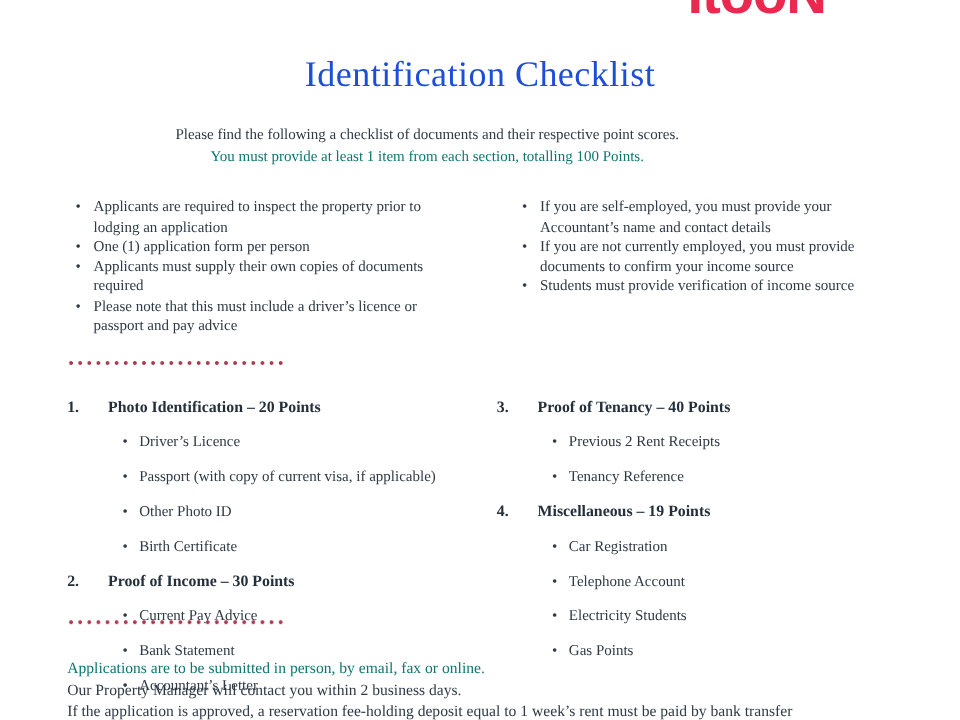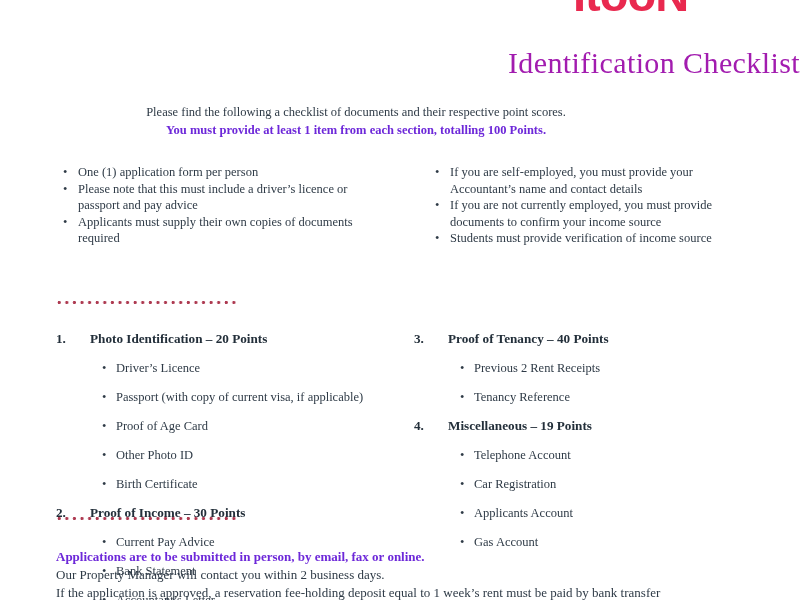--- a/index.html
+++ b/index.html
@@ -21,28 +21,28 @@
     display: block;
     font-family: "Liberation Sans", "DejaVu Sans", sans-serif;
     font-weight: 700; font-size: 47px; letter-spacing: -1px;
     color: #e9294f;
     margin-top: -33px;
     white-space: nowrap;
   }
 
   .title {
     position: absolute; left: 0; right: 0; top: 46px;
-    margin: 0; text-align: right;
+    margin: 0; text-align: center;
     font-size: 30px; font-weight: 500; letter-spacing: 0.4px;
-    color: #a21caf;
+    color: #1d4ed8;
   }
 
   .intro { position: absolute; left: 56px; top: 103px; width: 600px; }
   .intro p { margin: 0; font-size: 12.5px; line-height: 18px; text-align: center; }
-  .b { font-weight: 700; color: #6d28d9; }
+  .b { font-weight: 400; color: #0f766e; }
 
   .notes { position: absolute; top: 164px; font-size: 12.5px; line-height: 16.5px; }
   .notes-left  { left: 56px;  width: 330px; }
   .notes-right { left: 428px; width: 318px; }
   .note { position: relative; padding-left: 22px; margin: 0; }
   .note::before { content: "\2022"; position: absolute; left: 7px; top: 0; }
 
   .dots {
     position: absolute; left: 57px; width: 182px; height: 5px;
     background-image: radial-gradient(circle at 2.2px 2.5px, #ad3950 1.25px, rgba(173,57,80,0) 1.9px);
@@ -72,42 +72,42 @@
   </div>
 
   <h1 class="title">Identification Checklist</h1>
 
   <div class="intro">
     <p>Please find the following a checklist of documents and their respective point scores.</p>
     <p class="b">You must provide at least 1 item from each section, totalling 100 Points.</p>
   </div>
 
   <div class="notes notes-left">
+    <p class="note">Applicants are required to inspect the property prior to lodging an application</p>
     <p class="note">One (1) application form per person</p>
+    <p class="note">Applicants must supply their own copies of documents required</p>
     <p class="note">Please note that this must include a driver’s licence or passport and pay advice</p>
-    <p class="note">Applicants must supply their own copies of documents required</p>
   </div>
 
   <div class="notes notes-right">
     <p class="note">If you are self-employed, you must provide your Accountant’s name and contact details</p>
     <p class="note">If you are not currently employed, you must provide documents to confirm your income source</p>
     <p class="note">Students must provide verification of income source</p>
   </div>
 
   <div class="dots dots-1"></div>
 
   <div class="checklist checklist-left">
     <div class="section">
       <div class="sec-head">
         <span class="sec-num">1.</span>
         <span class="sec-title">Photo Identification – 20 Points</span>
       </div>
       <p class="sec-item">Driver’s Licence</p>
       <p class="sec-item">Passport (with copy of current visa, if applicable)</p>
-      <p class="sec-item">Proof of Age Card</p>
       <p class="sec-item">Other Photo ID</p>
       <p class="sec-item">Birth Certificate</p>
     </div>
     <div class="section">
       <div class="sec-head">
         <span class="sec-num">2.</span>
         <span class="sec-title">Proof of Income – 30 Points</span>
       </div>
       <p class="sec-item">Current Pay Advice</p>
       <p class="sec-item">Bank Statement</p>
@@ -122,24 +122,24 @@
         <span class="sec-title">Proof of Tenancy – 40 Points</span>
       </div>
       <p class="sec-item">Previous 2 Rent Receipts</p>
       <p class="sec-item">Tenancy Reference</p>
     </div>
     <div class="section">
       <div class="sec-head">
         <span class="sec-num">4.</span>
         <span class="sec-title">Miscellaneous – 19 Points</span>
       </div>
+      <p class="sec-item">Car Registration</p>
       <p class="sec-item">Telephone Account</p>
-      <p class="sec-item">Car Registration</p>
-      <p class="sec-item">Applicants Account</p>
-      <p class="sec-item">Gas Account</p>
+      <p class="sec-item">Electricity Students</p>
+      <p class="sec-item">Gas Points</p>
     </div>
   </div>
 
   <div class="dots dots-2"></div>
 
   <div class="footer">
     <p class="b">Applications are to be submitted in person, by email, fax or online.</p>
     <p>Our Property Manager will contact you within 2 business days.</p>
     <p>If the application is approved, a reservation fee-holding deposit equal to 1 week’s rent must be paid by bank transfer</p>
   </div>

